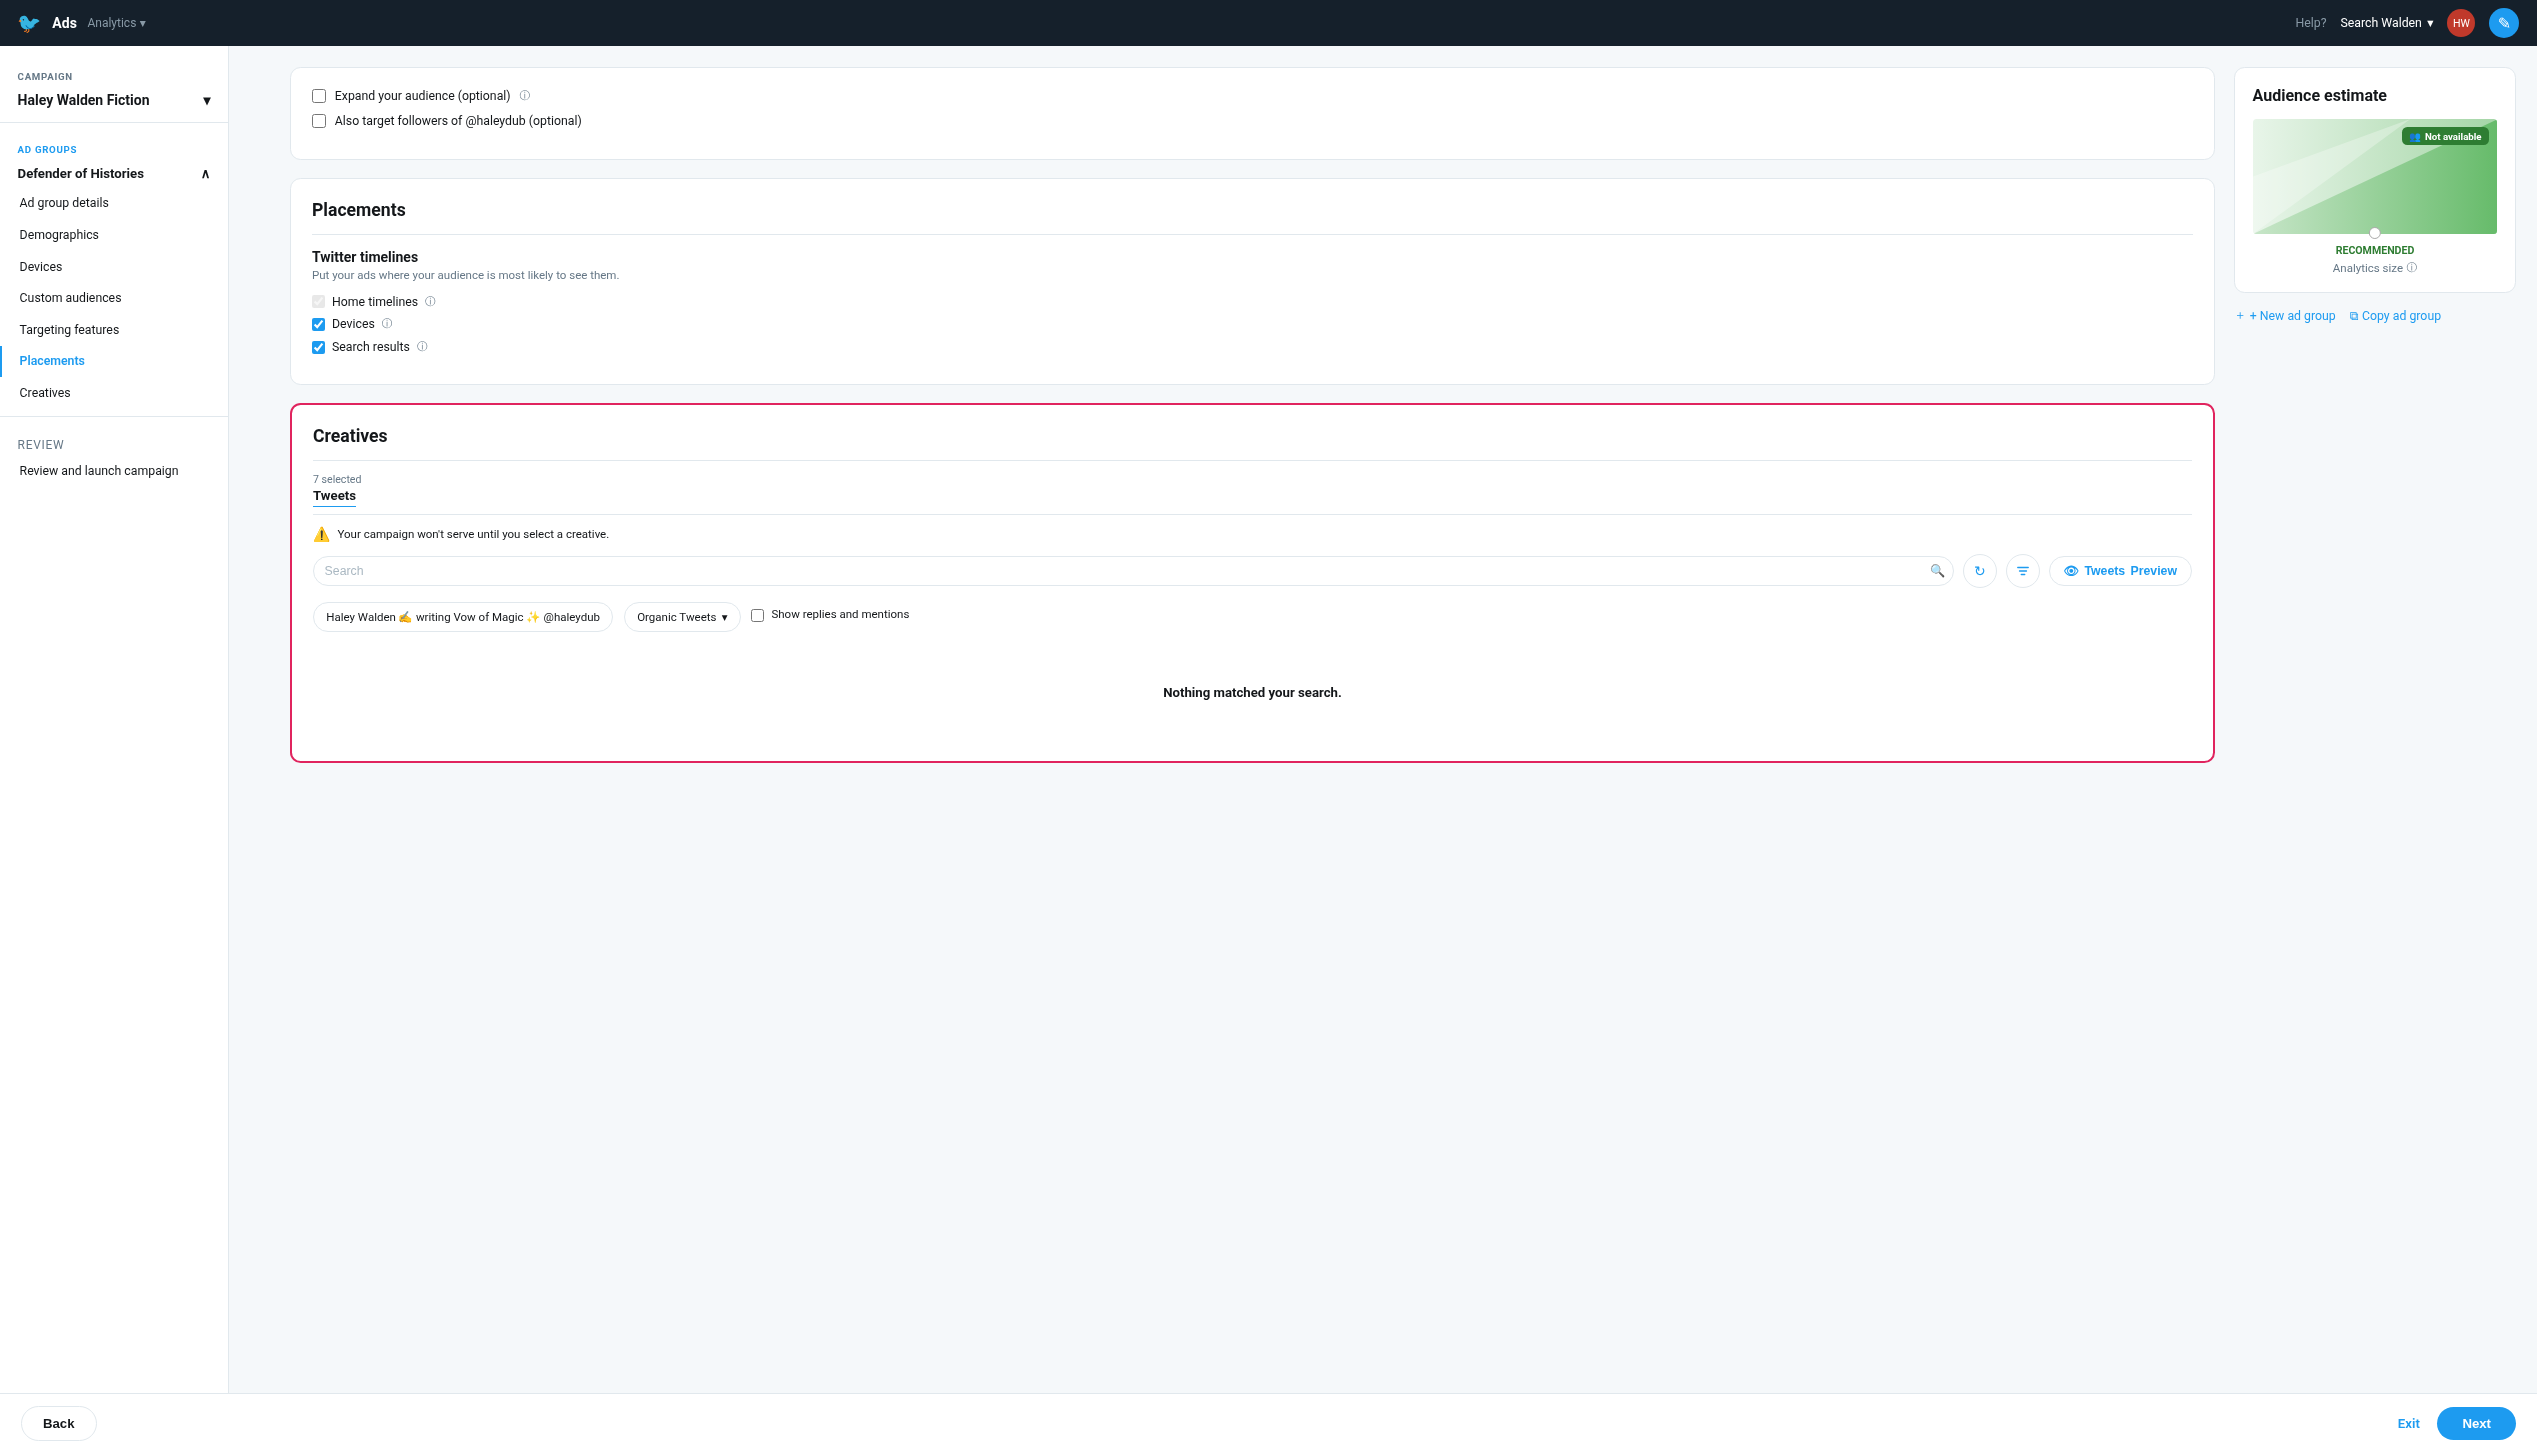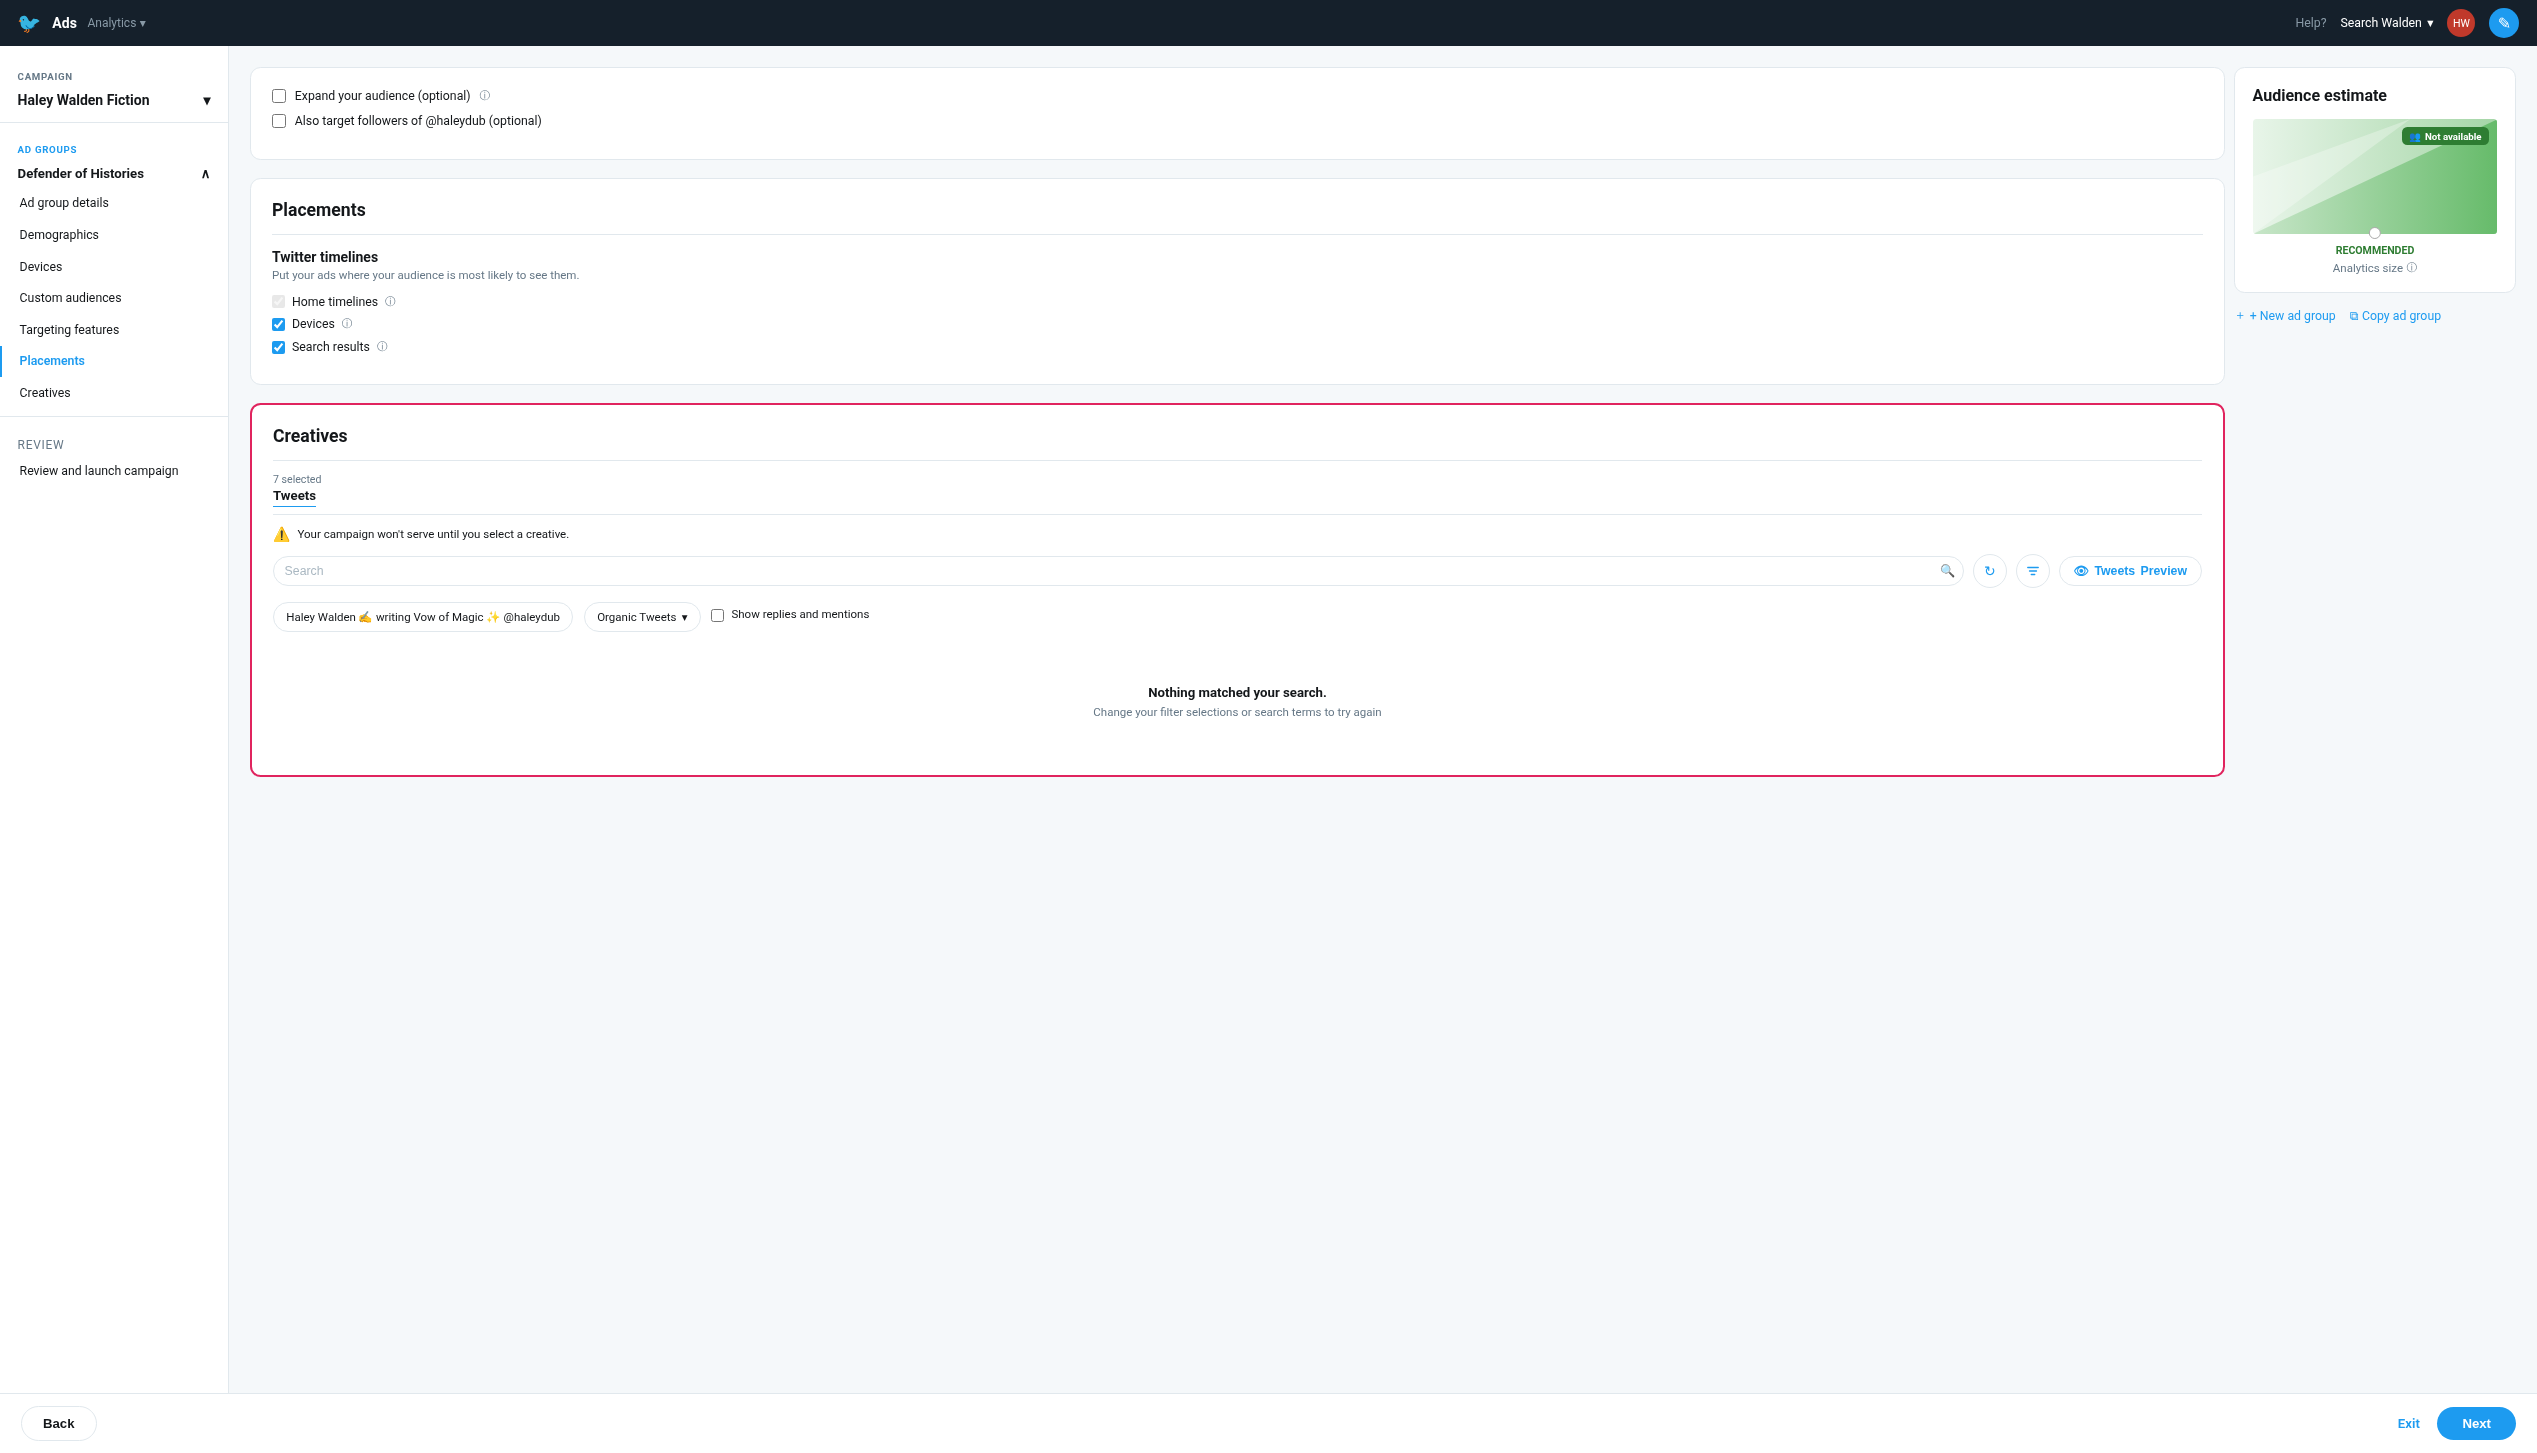--- a/index.html
+++ b/index.html
@@ -52,21 +52,21 @@
     }
     .sidebar-nav-item.active-link { color: #1d9bf0; border-left: 2.6px solid #1d9bf0; font-weight: 600; }
     .sidebar-review-label {
       font-size: 12px; font-weight: 400; color: #657786; letter-spacing: 0.7px;
       padding: 14px 17.6px 3.5px; text-transform: uppercase;
     }
     .sidebar-divider { border: none; border-top: 0.9px solid #e1e8ed; margin: 7px 0; }
 
     
     .main { margin-left: 229px; flex: 1; padding: 21px 21px 71px; max-width: calc(100% - 229px); }
-    .content-wrapper { display: flex; gap: 9px; }
+    .content-wrapper { display: flex; gap: 19px; margin-left: 40px; }
     .content-main { flex: 1; min-width: 0; }
 
     
     .card {
       background: white; border: 0.9px solid #e1e8ed; border-radius: 10.6px;
       padding: 21px; margin-bottom: 17.6px;
     }
     .card-title { font-size: 17.6px; font-weight: 700; margin-bottom: 14px; }
 
     
@@ -319,21 +319,20 @@
               <span>▾</span>
             </div>
             <div class="show-replies-wrap">
               <input type="checkbox" id="show-replies" style="">
               <label for="show-replies">Show replies and mentions</label>
             </div>
           </div>
 
           <div class="empty-state">
             <div class="empty-title">Nothing matched your search.</div>
-            <div class="empty-sub">Change your filter selections or search terms to try again</div>
           </div>
         </div>
 
       </div>
 
       <div class="right-panel">
         <div class="audience-card">
           <div class="audience-title">Audience estimate</div>
 
           <div class="audience-chart">

